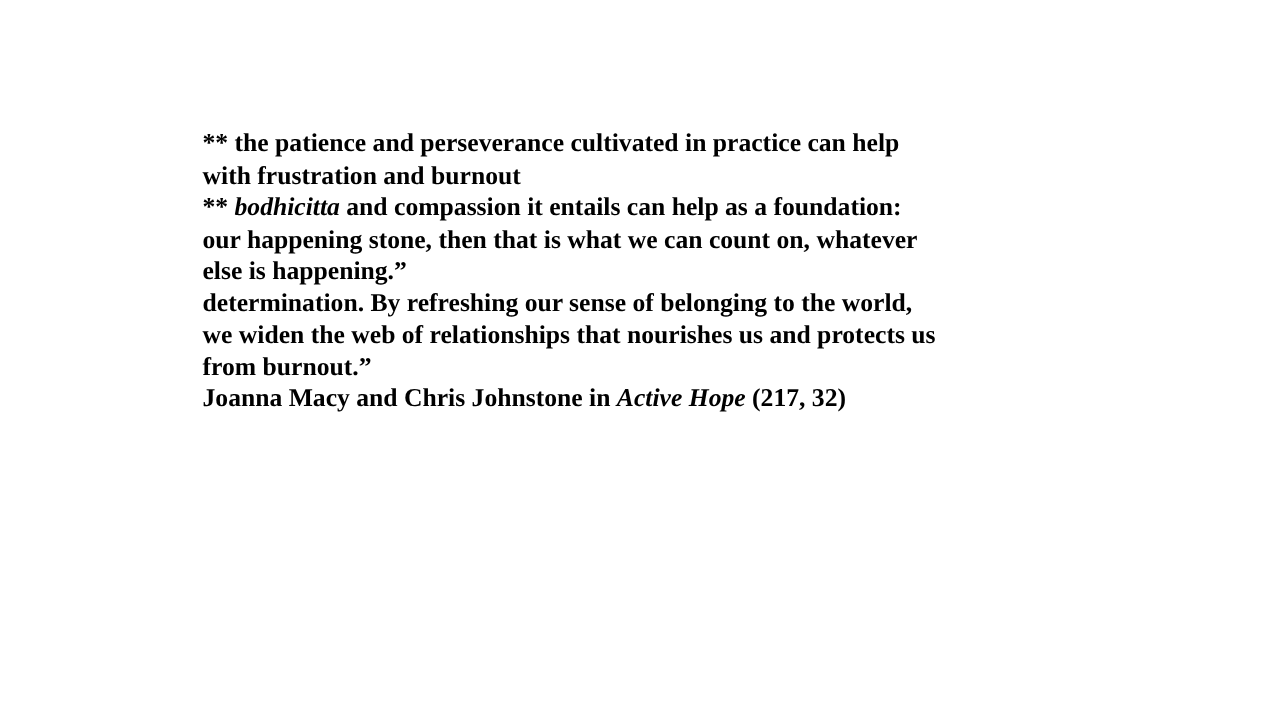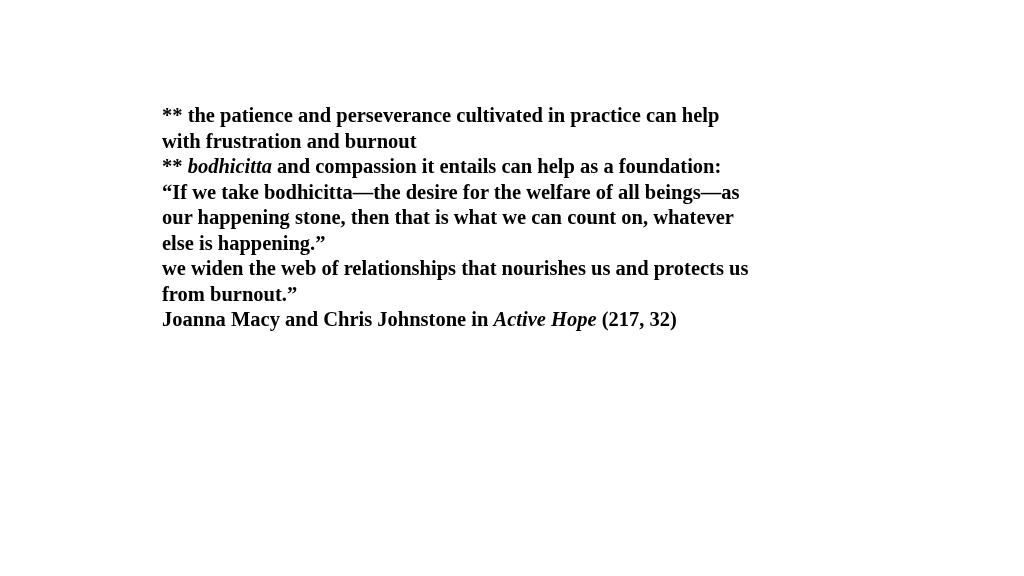--- a/index.html
+++ b/index.html
@@ -43,26 +43,26 @@
     <p>
       <span class="line">** the patience and perseverance cultivated in practice can help</span>
       <span class="line">with frustration and burnout</span>
     </p>
 
     <p class="gap-2">
       <span class="line"><span>** </span><span class="it">bodhicitta</span><span> and compassion it entails can help as a foundation:</span></span>
     </p>
 
     <p class="gap-1">
-      <span class="line">“If we take bodhicitta—the desire for the welfare of all beings—as</span>
       <span class="line">our happening stone, then that is what we can count on, whatever</span>
       <span class="line">else is happening.”</span>
     </p>
 
     <p class="gap-1">
+      <span class="line">determination. By refreshing our sense of belonging to the world,</span>
       <span class="line">we widen the web of relationships that nourishes us and protects us</span>
       <span class="line">from burnout.”</span>
     </p>
 
     <p class="gap-1">
       <span class="line"><span>Joanna Macy and Chris Johnstone in </span><span class="it">Active Hope</span><span> (217, 32)</span></span>
     </p>
 
   </div>
 </div>

